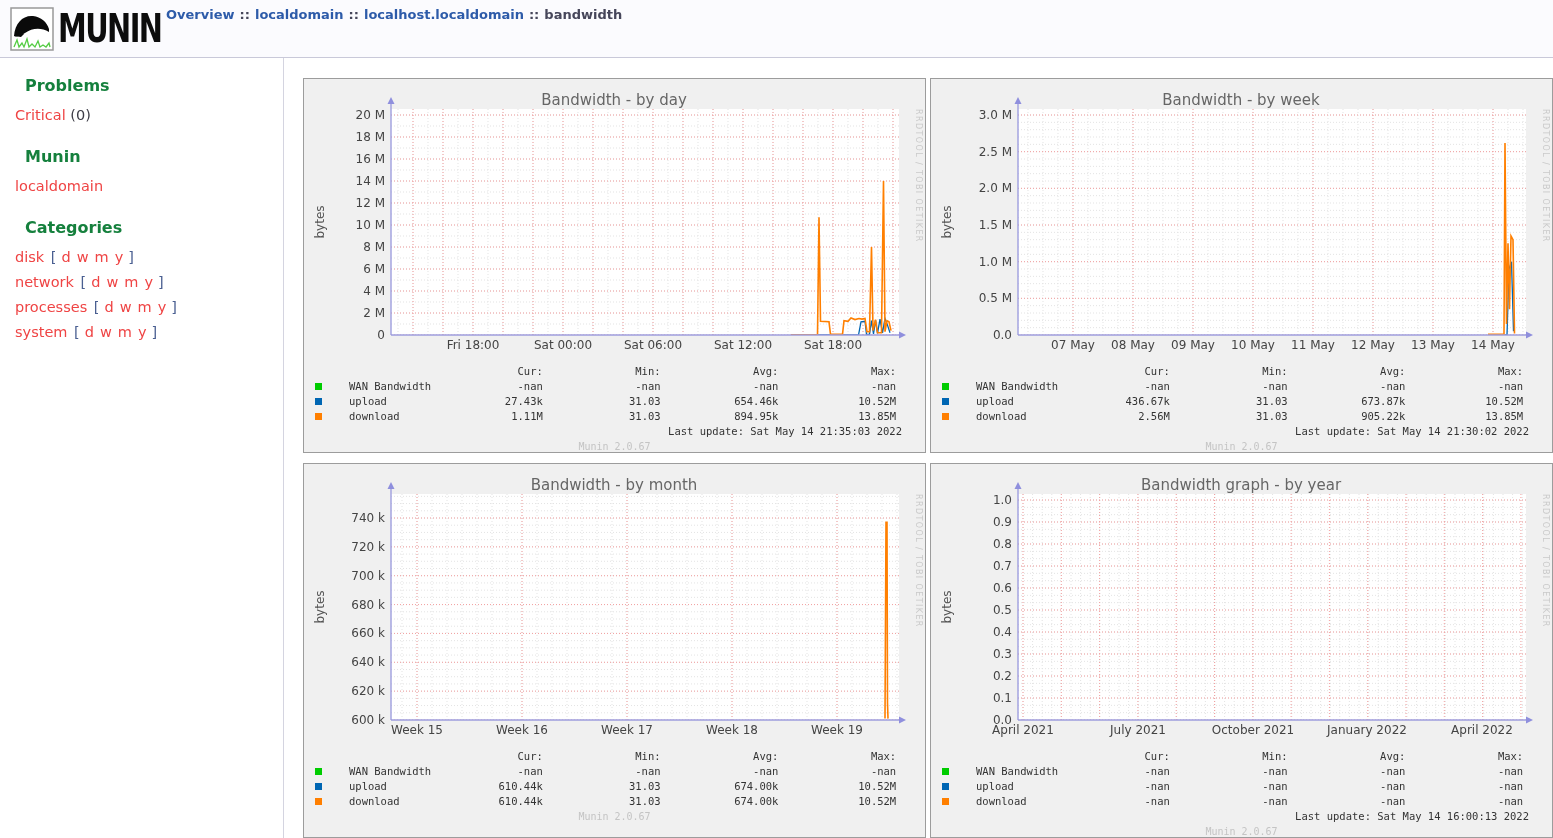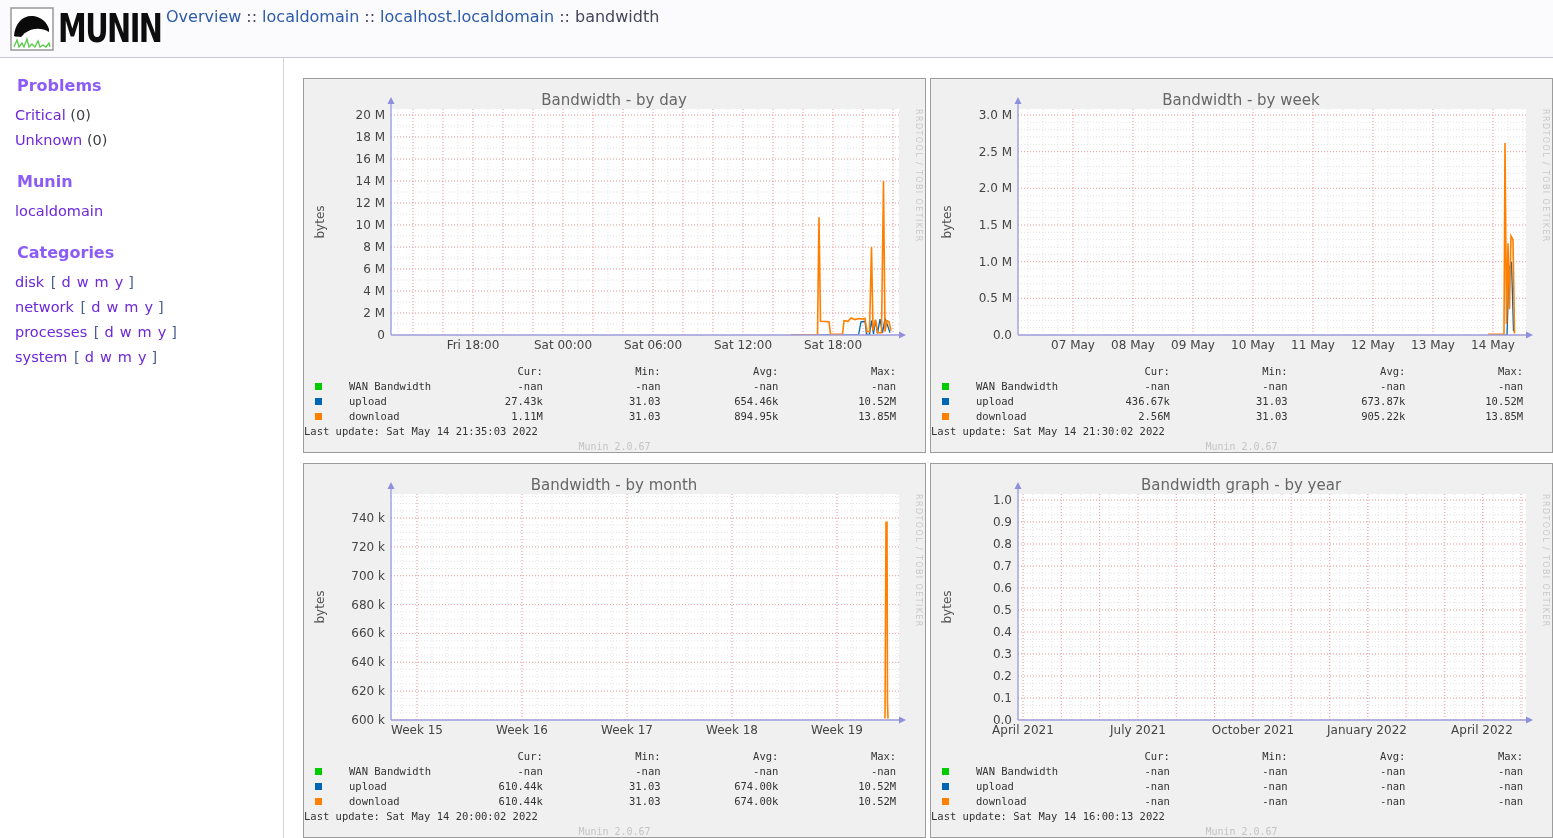--- a/index.html
+++ b/index.html
@@ -9,44 +9,44 @@
     font-family:"DejaVu Sans", sans-serif; color:#3c3c46;
   }
   
   .header { position:relative; height:58px; background:#fbfbfe; border-bottom:1px solid #c9c9d9; }
   .logo { position:absolute; left:10px; top:6px; display:flex; align-items:center; height:46px; }
   .logo-icon { width:44px; height:44px; }
   .logo-text {
     display:inline-block; font-weight:bold; font-size:37px; line-height:44px; color:#0d0d0d;
     letter-spacing:-2px; transform:scale(0.78,1.06); transform-origin:left center; margin-left:4px;
   }
-  .breadcrumb { position:absolute; left:166px; top:7px; font-size:16px; font-weight:normal; color:#46465a; }
+  .breadcrumb { position:absolute; left:166px; top:7px; font-size:13px; font-weight:bold; color:#46465a; }
   .breadcrumb a { color:#2d5ba9; text-decoration:none; cursor:pointer; }
   .breadcrumb .sep { margin:0 5px; color:#46465a; }
   
   .main { display:flex; height:780px; }
   .sidebar { width:284px; border-right:1px solid #d4d4e0; padding:8px 0 0 13px; flex:none; }
-  .sidebar h2 { font-size:16px; color:#8b5cf6; margin:10px 0 8px 4px; font-weight:bold; }
+  .sidebar h2 { font-size:16px; color:#15803d; margin:10px 0 8px 12px; font-weight:bold; }
   .sidebar h2.gap { margin-top:19px; }
   .side-item { font-size:14.5px; line-height:25px; padding-left:2px; white-space:nowrap; }
-  .sidebar a { color:#6d28d9; text-decoration:none; cursor:pointer; }
+  .sidebar a { color:#ef4444; text-decoration:none; cursor:pointer; }
   .sidebar .bracket { color:#4a5f91; margin:0 2px; }
   .sidebar .period { margin:0 3px; }
   .content { padding:20px 0 0 19px; }
   .grid2 { display:grid; grid-template-columns:623px 623px; gap:10px 4px; }
   
   .panel { width:623px; height:375px; background:#f0f0f0; border:1px solid #9c9c9c; position:relative; }
   .panel svg { position:absolute; left:0; top:0; font-family:"DejaVu Sans", sans-serif; cursor:pointer; }
   .legend { position:absolute; left:0; top:285px; width:621px;
     font-family:"DejaVu Sans Mono", monospace; font-size:10.5px; color:#333; }
   .lrow { display:flex; padding:0 23px 0 11px; height:15px; line-height:15px; }
   .lname { width:110px; display:flex; align-items:center; white-space:nowrap;gap:21px; }
   .lval { width:117.8px; text-align:right; white-space:nowrap; }
   .swatch { display:inline-block; width:7px; height:7px; margin-right:6px; flex:none; }
-  .lupdate { padding-right:23px; height:15px; line-height:15px; }
+  .lupdate { text-align:right; padding-right:23px; height:15px; line-height:15px; }
   .lversion { text-align:center; margin-top:2px; font-size:10px; color:#c4c4c4; }
 </style>
 </head>
 <body>
 
 <div class="header">
   <div class="logo">
     <svg class="logo-icon" viewBox="0 0 44 44">
       <rect x="1" y="1" width="42" height="42" fill="#ffffff" stroke="#999999" stroke-width="1.5"></rect>
       <path d="M4,29 C5,16 13,8 23,9 C31,10 37,15 39,22 L39,25 C31,20 22,21 15,26 C10,29 6,30 4,29 Z" fill="#0a0a0a"></path>
@@ -58,24 +58,20 @@
   <div class="breadcrumb">
     <a>Overview</a><span class="sep">::</span><a>localdomain</a><span class="sep">::</span><a>localhost.localdomain</a><span class="sep">::</span><span>bandwidth</span>
   </div>
 </div>
 
 <div class="main">
   <div class="sidebar">
     <h2>Problems</h2>
     <div class="side-item">
       <a>Critical</a>
-      <span>(0)</span>
-    </div>
-    <div class="side-item">
-      <a>Unknown</a>
       <span>(0)</span>
     </div>
 
     <h2 class="gap">Munin</h2>
     <div class="side-item">
       <a>localdomain</a>
     </div>
 
     <h2 class="gap">Categories</h2>
     <div class="side-item">
@@ -558,21 +554,20 @@
           <div class="lrow">
             <span class="lname">
                 <i class="swatch" style="background: rgb(255, 127, 0);"></i>
                 <span>download</span>
               </span>
             <span class="lval">610.44k</span>
             <span class="lval">31.03</span>
             <span class="lval">674.00k</span>
             <span class="lval">10.52M</span>
           </div>
-          <div class="lupdate">Last update: Sat May 14 20:00:02 2022</div>
           <div class="lversion">Munin 2.0.67</div>
         </div>
       </div>
 
       <div class="panel">
         <svg width="621" height="276">
             <rect x="87" y="30" width="508" height="226" fill="#ffffff"></rect>
             <defs>
               <clipPath id="cp3">
                 <rect x="87" y="30" width="508" height="226"></rect>

